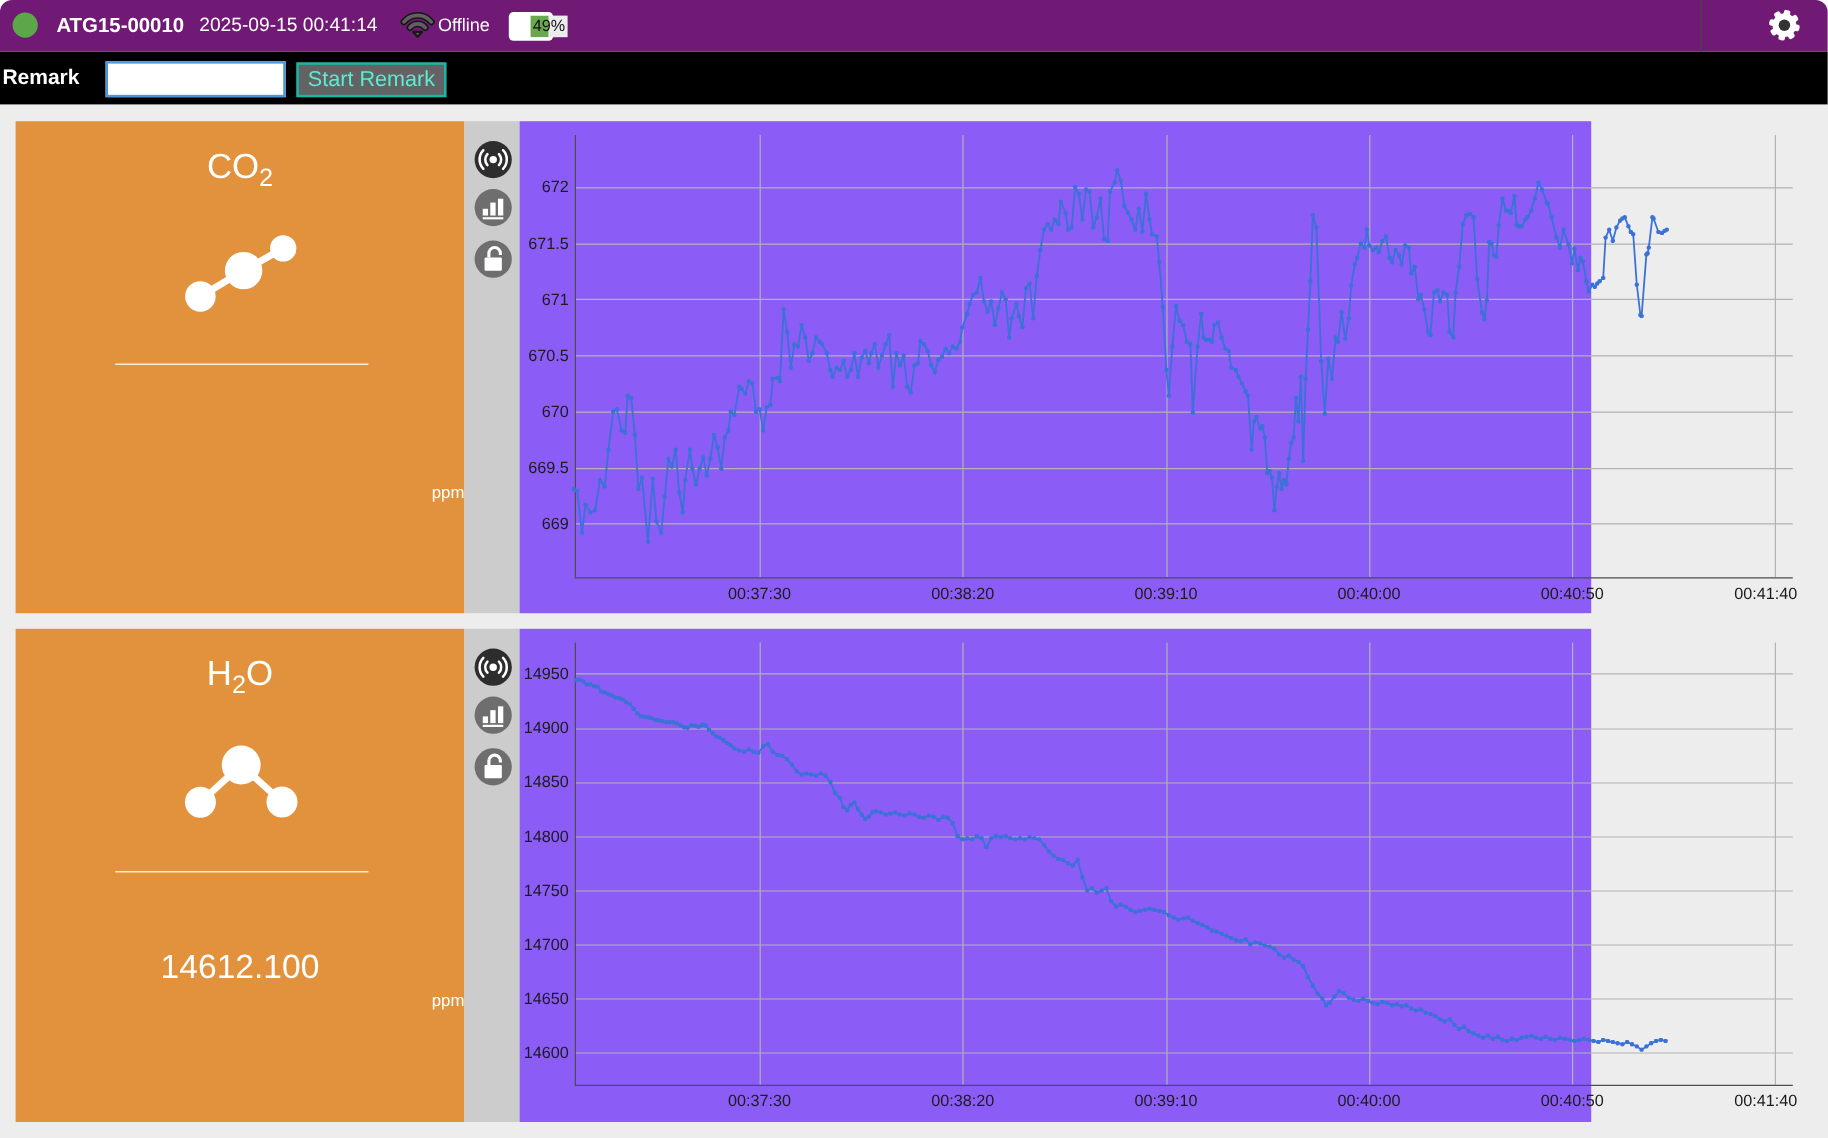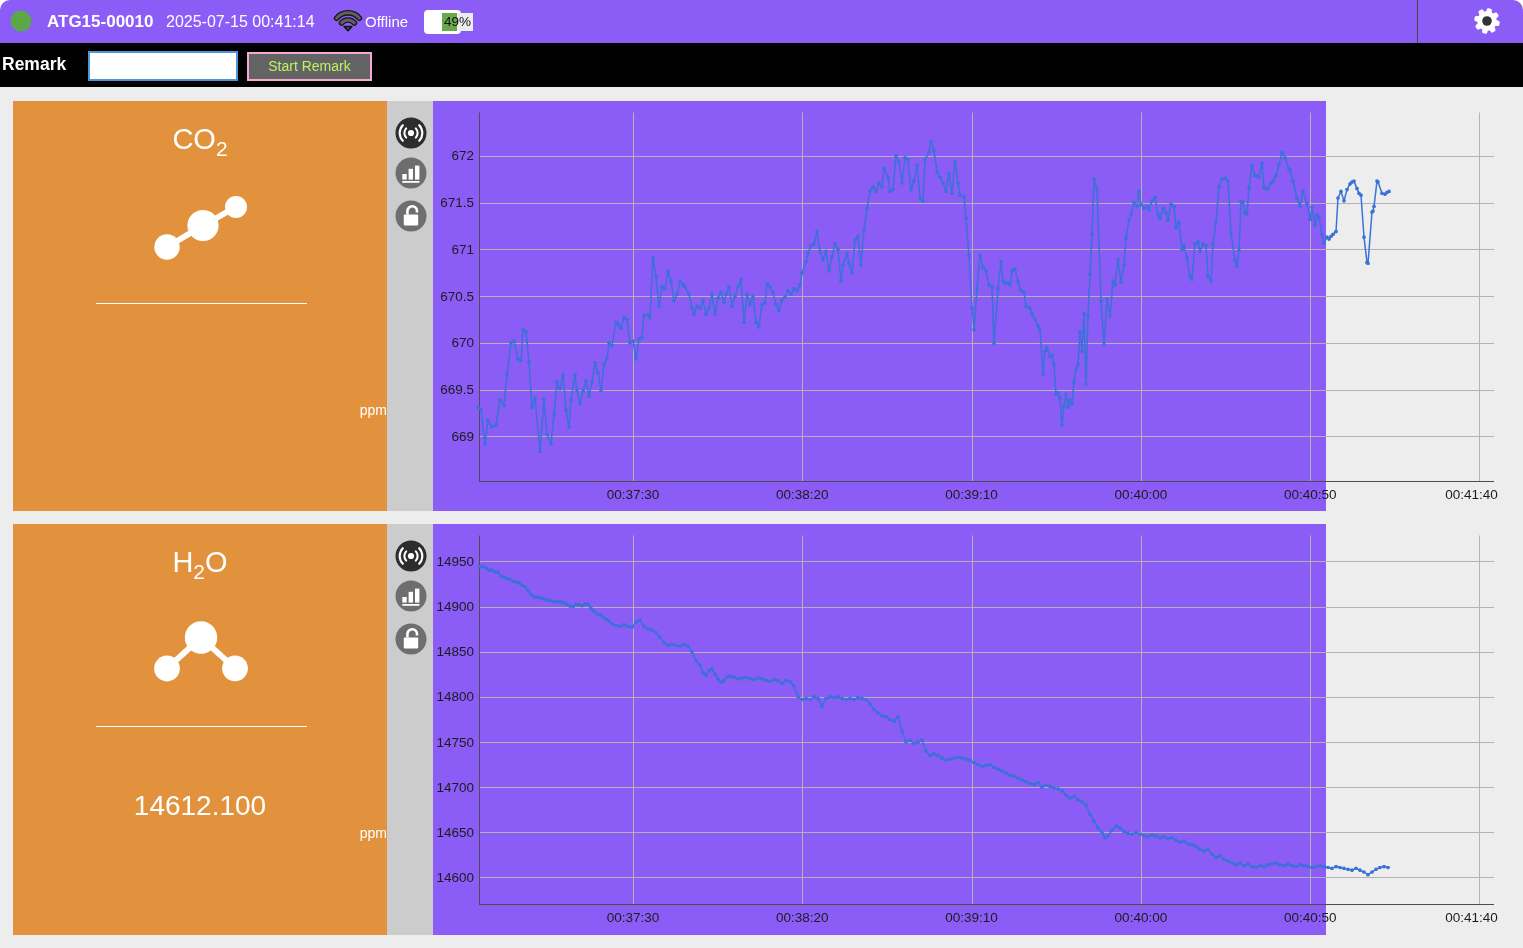--- a/index.html
+++ b/index.html
@@ -1,34 +1,34 @@
 <!DOCTYPE html>
 <html><head><meta charset="utf-8"><title>ATG15-00010</title><style>
 *{margin:0;padding:0;box-sizing:border-box}
 body{width:1523px;height:948px;background:#ededed;font-family:"Liberation Sans",sans-serif;overflow:hidden;position:relative}
-.topbar{position:absolute;left:0;top:0;width:1523px;height:43px;background:#8b5cf6;border-radius:10px 10px 0 0}
+.topbar{position:absolute;left:0;top:0;width:1523px;height:43px;background:#701a75;border-radius:10px 10px 0 0}
 .remarkbar{position:absolute;left:0;top:43px;width:1523px;height:44px;background:#000}
 .row{position:absolute;left:0;width:1523px}
 .card{position:absolute;left:13px;top:0;width:374px;height:100%;background:#e2923c;color:#fff}
 .strip{position:absolute;left:387px;top:0;width:46px;height:100%;background:#cccccc}
 .panel{position:absolute;left:433px;top:0;width:893px;height:100%;background:#8b5cf6}
 .ctitle{position:absolute;top:22px;width:100%;text-align:center;font-size:29px}
 .ctitle sub{font-size:21px}
 .chr{position:absolute;top:202px;left:83px;width:211px;border-top:1px solid #fff}
 .cval{position:absolute;top:266px;width:100%;text-align:center;font-size:28px}
 .cppm{position:absolute;top:301px;width:100%;text-align:right;font-size:14px}
 .tbtxt{position:absolute;top:0;height:43px;line-height:43px;color:#fff}
 </style></head><body>
 <div style="position:absolute;left:0;top:0;width:1523px;height:43px;background:#fff"></div>
 <div class="topbar">
 <svg width="22" height="22" style="position:absolute;left:10px;top:10px">
       <circle cx="11" cy="11" r="10.5" fill="#5ca74a"></circle>
     </svg>
 <div class="tbtxt" style="left:47px;font-weight:bold;font-size:17px">ATG15-00010</div>
-<div class="tbtxt" style="left:166px;font-size:16px">2025-07-15 00:41:14</div>
+<div class="tbtxt" style="left:166px;font-size:16px">2025-09-15 00:41:14</div>
 <svg width="32" height="24" viewBox="-16 -10 32 24" style="position:absolute;left:332;top:9px">
 <g fill="none" stroke-linecap="round">
 <g stroke="#161616" stroke-width="5.6">
 <path d="M-11.4 -0.8 A14.8 14.8 0 0 1 11.4 -0.8"></path>
 <path d="M-6.4 4.0 A8.2 8.2 0 0 1 6.4 4.0"></path>
 </g>
 <path d="M-3.7 7.6 L3.7 7.6 L0 11.6 Z" fill="#606060" stroke="#161616" stroke-width="1.8" stroke-linejoin="round"></path>
 <g stroke="#606060" stroke-width="3">
 <path d="M-11.4 -0.8 A14.8 14.8 0 0 1 11.4 -0.8"></path>
 <path d="M-6.4 4.0 A8.2 8.2 0 0 1 6.4 4.0"></path>
@@ -55,21 +55,21 @@
         <rect x="-2.7" y="-12.8" width="5.4" height="7" rx="1.7" transform="rotate(237.0)"></rect>
         <rect x="-2.7" y="-12.8" width="5.4" height="7" rx="1.7" transform="rotate(282.0)"></rect>
         <rect x="-2.7" y="-12.8" width="5.4" height="7" rx="1.7" transform="rotate(327.0)"></rect>
       </g>
       <circle r="4.8" fill="#333333"></circle>
     </svg>
 </div>
 <div class="remarkbar">
 <div style="position:absolute;left:2px;top:0;height:44px;line-height:42px;color:#fff;font-weight:bold;font-size:17.5px">Remark</div>
 <div style="position:absolute;left:88px;top:8px;width:150px;height:30px;background:#fff;border:2px solid #4e95d9"></div>
-<div style="position:absolute;left:247px;top:9px;width:125px;height:29px;background:#636363;border:2px solid #f9a8d4;color:#bef264;text-align:center;font-size:14px;line-height:25px">Start Remark</div>
+<div style="position:absolute;left:247px;top:9px;width:125px;height:29px;background:#636363;border:2px solid #14b8a6;color:#5eead4;text-align:center;font-size:18px;line-height:25px">Start Remark</div>
 </div>
 <div class="row" style="top:101px;height:410px">
 <div class="card">
 <div class="ctitle">CO<sub>2</sub></div>
 <svg width="120" height="110" viewBox="-60 -55 120 110" style="position:absolute;left:127px;top:71px">
 <g stroke="#fff" stroke-width="5.8">
           <line x1="-33" y1="20" x2="3" y2="-1.5"></line>
           <line x1="3" y1="-1.5" x2="36" y2="-20"></line>
         </g>
 <g fill="#fff">

